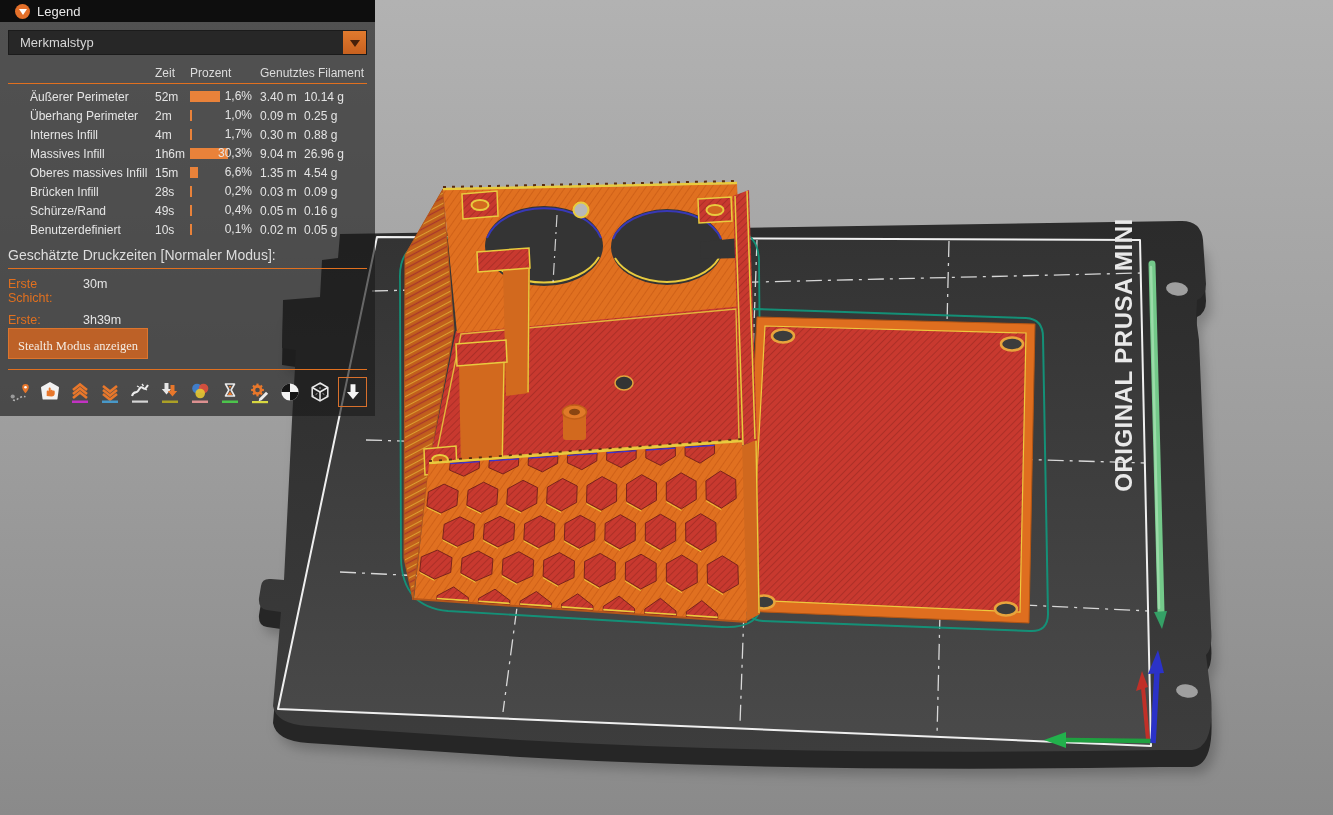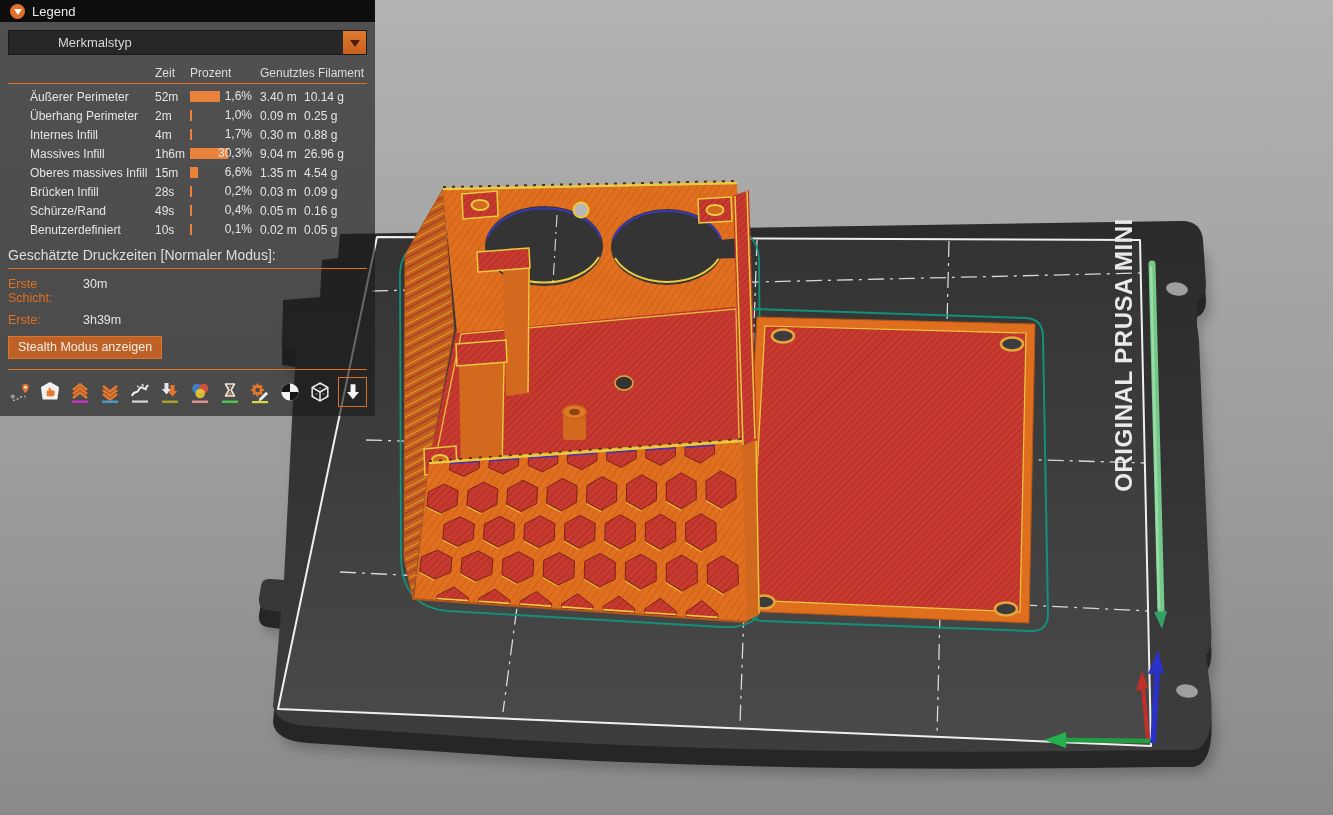--- a/index.html
+++ b/index.html
@@ -1,40 +1,40 @@
 <!DOCTYPE html>
 <html><head>
 <meta charset="utf-8">
 <style>
   html,body{margin:0;padding:0;background:#888;}
   #stage{position:relative;width:1333px;height:815px;overflow:hidden;
          font-family:"Liberation Sans",sans-serif;background:linear-gradient(#b2b2b2,#9d9d9d 55%,#8a8a8a);}
   #scene{position:absolute;left:0;top:0;z-index:1;}
   
   #legend{position:absolute;left:0;top:0;width:375px;z-index:5;color:#e4e4e4;font-size:12px;}
-  .titlebar{height:22px;background:rgba(5,5,5,.95);display:flex;align-items:center;gap:7px;padding-left:10px;}
+  .titlebar{height:22px;background:rgba(5,5,5,.95);display:flex;align-items:center;gap:7px;padding-left:15px;}
   .collapse{width:15px;height:15px;border-radius:50%;background:#e4702a;display:flex;align-items:center;justify-content:center;}
   .collapse:after{content:"";border:4px solid transparent;border-top:6px solid #fff;margin-top:5px;}
   .title{font-size:13px;color:#e8e8e8;}
   .panelbody{background:rgba(26,26,26,.64);padding:8px 8px 9px 8px;}
   .dropdown{height:23px;display:flex;margin-bottom:8px;background:rgba(34,34,34,.9);border:1px solid #1b1b1b;}
-  .ddval{flex:1;display:flex;align-items:center;padding-left:6px;font-size:13px;color:#d6d6d6;margin-left:43px;}
+  .ddval{flex:1;display:flex;align-items:center;padding-left:11px;font-size:13px;color:#d6d6d6;}
   .ddbtn{width:23px;background:linear-gradient(#e07a2e,#c8611f);display:flex;align-items:center;justify-content:center;cursor:pointer;}
   .ddbtn:after{content:"";border:5px solid transparent;border-top:7px solid #47200a;margin-top:6px;}
   .grid-row{display:grid;grid-template-columns:22px 125px 35px 70px 44px 1fr;align-items:center;height:19px;}
   .thead{height:20px;border-bottom:1px solid #e1701f;margin-bottom:3px;color:#dcdcdc;}
   .swatch{width:13px;height:13px;border-radius:1px;}
   .cell{white-space:nowrap;overflow:hidden;}
   .barwrap{position:relative;height:19px;}
   .bar{position:absolute;left:0;top:4px;height:11px;background:#e9823a;}
   .pct{position:absolute;right:8px;top:0;line-height:19px;}
   .sect{margin-top:8px;color:#dedede;font-size:14px;padding-bottom:5px;border-bottom:1px solid #e1701f;}
   .stat{display:flex;margin-top:8px;font-size:12.5px;}
   .stat .sl{color:#e1701f;width:75px;}
-  .sbtn{display:inline-block;margin-top:9px;padding:3px 9px 4px;background:#bd6127;border:1px solid #dd752d;color:#f4ece3;font-size:12.5px;cursor:pointer;}
+  .sbtn{display:inline-block;margin-top:1px;padding:10px 9px 4px;background:#bd6127;border:1px solid #dd752d;color:#f4ece3;font-size:12.5px;cursor:pointer;font-family:Liberation Serif, serif;}
   .tooldiv{border-top:1px solid #e1701f;margin-top:10px;}
   .tools{display:flex;align-items:center;gap:6px;margin-top:7px;}
   .ticon{width:24px;height:24px;display:flex;align-items:center;justify-content:center;cursor:pointer;}
   .ticon svg{width:24px;height:24px;}
   .tactive{width:28px;height:28px;border:1px solid #d8702c;display:flex;align-items:center;justify-content:center;cursor:pointer;}
 </style>
 </head>
 <body>
 
 <div id="stage">

